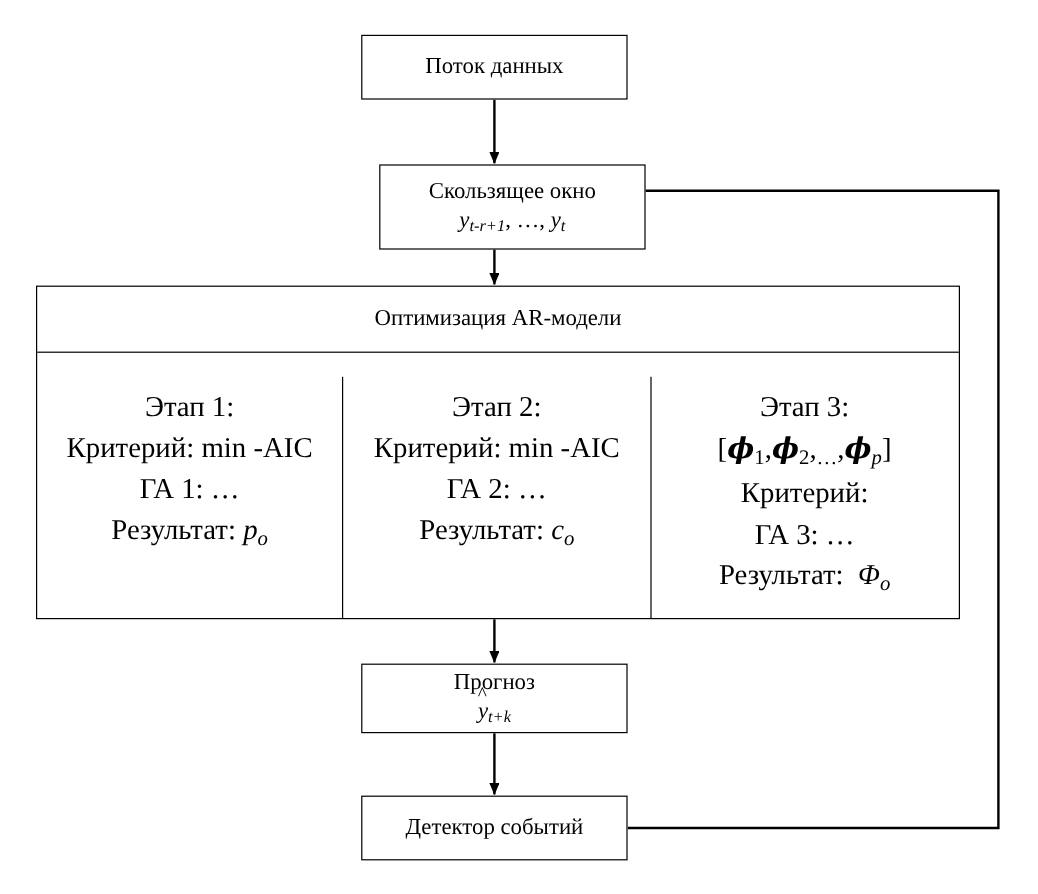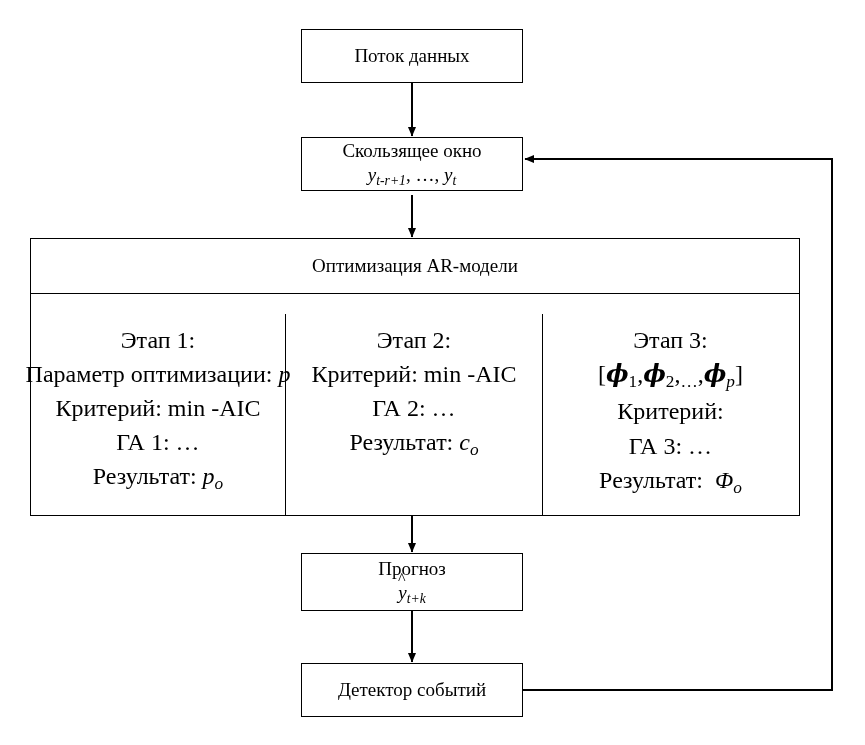--- a/index.html
+++ b/index.html
@@ -39,24 +39,24 @@
   }
 
   
   .node-stream {
     left: 301px;
     top: 29px;
     width: 222px;
     height: 54px;
   }
   .node-window {
-    left: 301px;
+    left: 316px;
     top: 137px;
     width: 222px;
-    height: 54px;
+    height: 71px;
   }
   .node-forecast {
     left: 301px;
     top: 553px;
     width: 222px;
     height: 58px;
   }
   .node-detector {
     left: 301px;
     top: 663px;
@@ -183,21 +183,20 @@
       <i class="v">y</i><span class="sub">t-r+1</span><span>, …, </span><i class="v">y</i><span class="sub">t</span>
     </div>
   </div>
 
   <div class="block">
     <div class="block-header">Оптимизация AR-модели</div>
     <div class="block-columns">
 
       <div class="stage stage-1">
         <div class="line">Этап 1:</div>
-        <div class="line"><span>Параметр оптимизации: </span><i class="v">p</i></div>
         <div class="line">Критерий: min -AIC</div>
         <div class="line">ГА 1: …</div>
         <div class="line"><span>Результат: </span><i class="v">p</i><span class="sub">o</span></div>
       </div>
 
       <div class="stage stage-2">
         <div class="line">Этап 2:</div>
         <div class="line">Критерий: min -AIC</div>
         <div class="line">ГА 2: …</div>
         <div class="line"><span>Результат: </span><i class="v">c</i><span class="sub">o</span></div>

